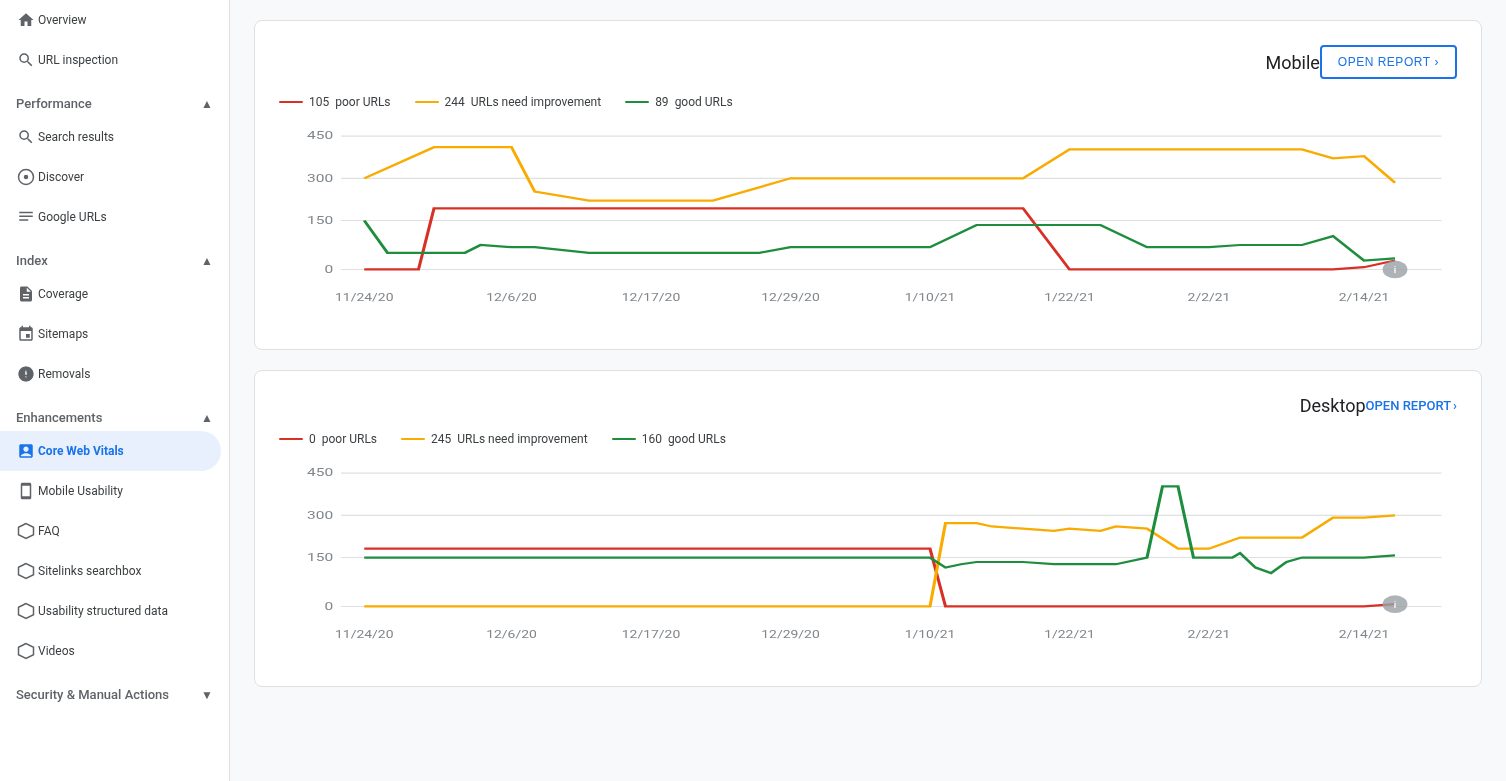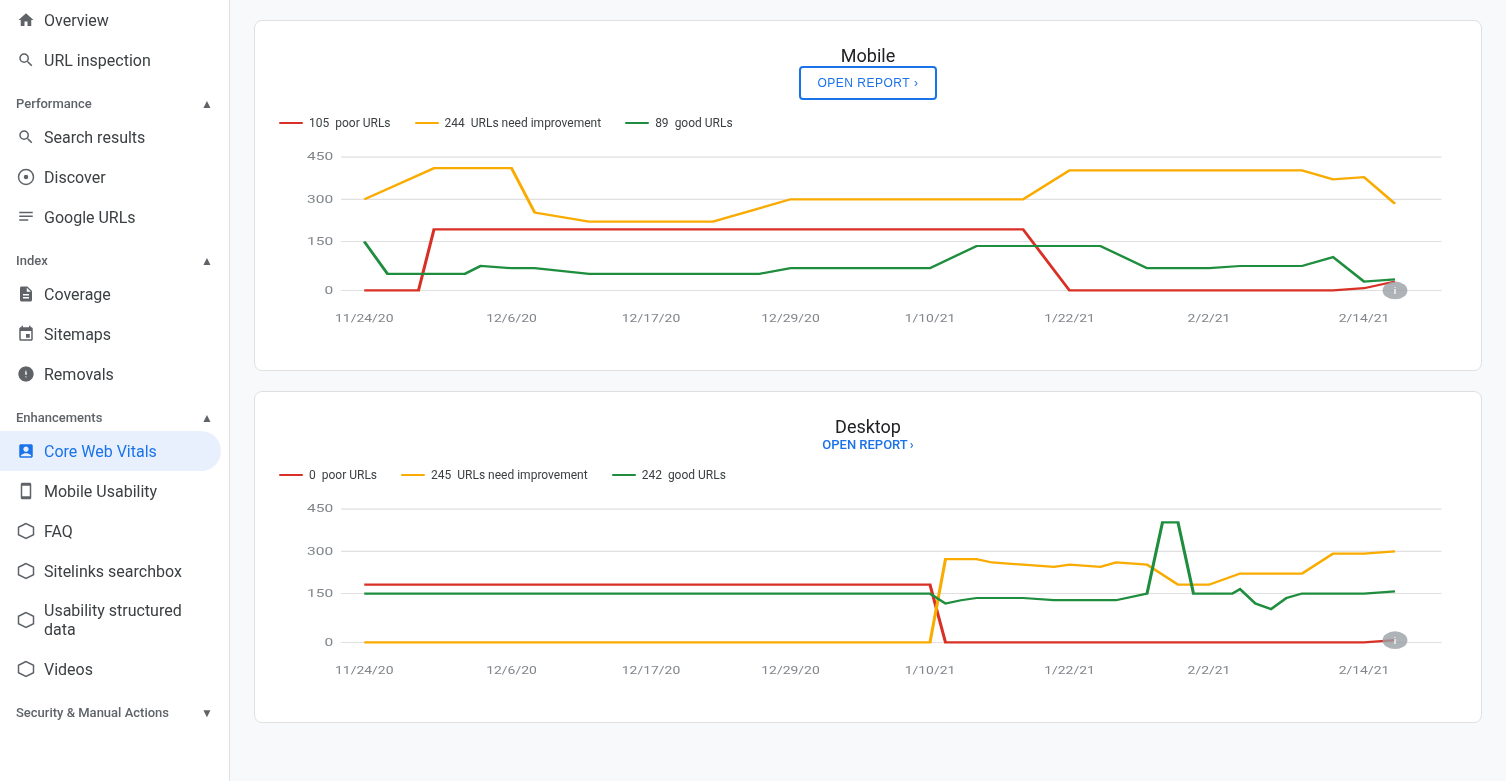--- a/index.html
+++ b/index.html
@@ -14,31 +14,31 @@
       height: 100%;
       overflow-y: auto;
       display: flex;
       flex-direction: column;
     }
     .sidebar-item {
       display: flex;
       align-items: center;
       padding: 10px 16px;
       cursor: pointer;
-      font-size: 16px;
+      font-size: 12px;
       color: #3c4043;
       border-radius: 0 24px 24px 0;
       margin-right: 8px;
-      gap: 8px;
+      gap: 2px;
       min-height: 40px;
     }
     .sidebar-item.active {
       background: #e8f0fe;
       color: #1a73e8;
-      font-weight: 400;
+      font-weight: 700;
     }
     .sidebar-item.active .icon-wrap { color: #1a73e8; }
     .sidebar-section-header {
       display: flex;
       align-items: center;
       justify-content: space-between;
       padding: 12px 16px 6px 16px;
       font-size: 11px;
       font-weight: 500;
       color: #5f6368;
@@ -77,21 +77,20 @@
       border: 1px solid #e0e0e0;
       border-radius: 8px;
       margin-bottom: 20px;
       padding: 24px;
     }
     .card-header {
       display: flex;
       align-items: center;
       justify-content: flex-end;
       margin-bottom: 16px;
-      flex-direction: column;
     }
     .card-title {
       font-size: 18px;
       font-weight: 400;
       color: #202124;
     }
     .open-report-btn {
       font-size: 12px;
       font-weight: 500;
       color: #1a73e8;
@@ -370,21 +369,21 @@
         <span>0</span>
         <span>poor URLs</span>
       </div>
       <div class="legend-item">
         <div class="legend-line" style="background:#f9ab00;"></div>
         <span>245</span>
         <span>URLs need improvement</span>
       </div>
       <div class="legend-item">
         <div class="legend-line" style="background:#1e8e3e;"></div>
-        <span>242</span>
+        <span>160</span>
         <span>good URLs</span>
       </div>
     </div>
 
     <div class="chart-container">
       <svg viewBox="0 0 760 180" preserveAspectRatio="none">
 
         <line x1="40" y1="10" x2="750" y2="10" stroke="#e0e0e0" stroke-width="1"></line>
         <line x1="40" y1="48" x2="750" y2="48" stroke="#e0e0e0" stroke-width="1"></line>
         <line x1="40" y1="86" x2="750" y2="86" stroke="#e0e0e0" stroke-width="1"></line>

